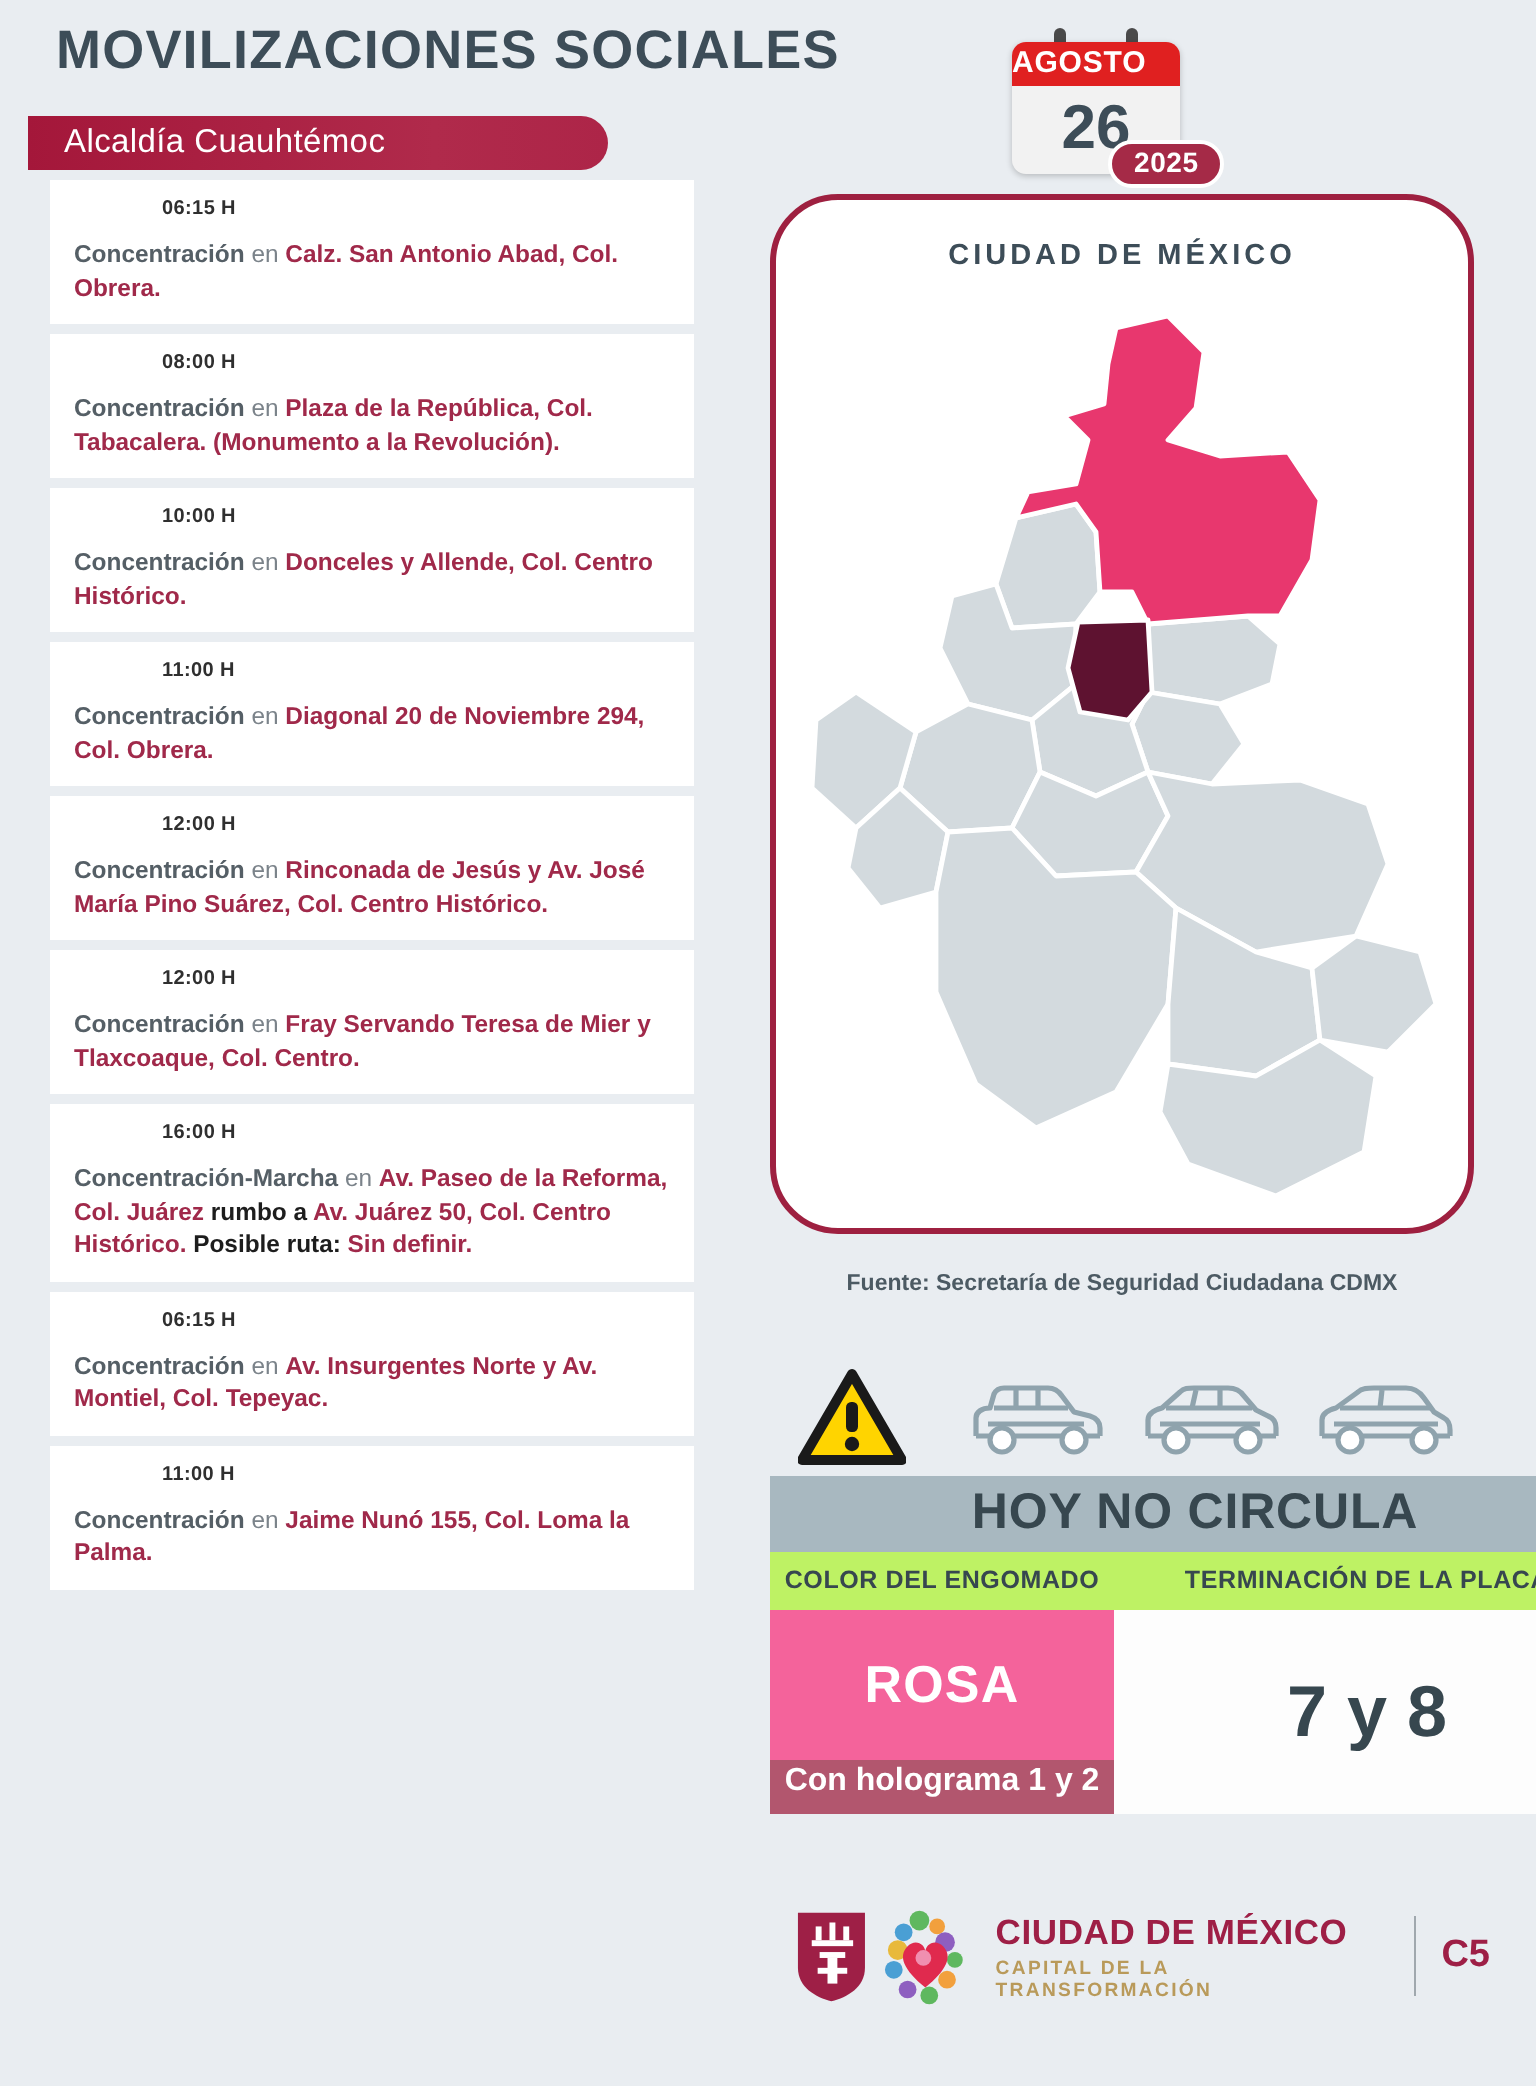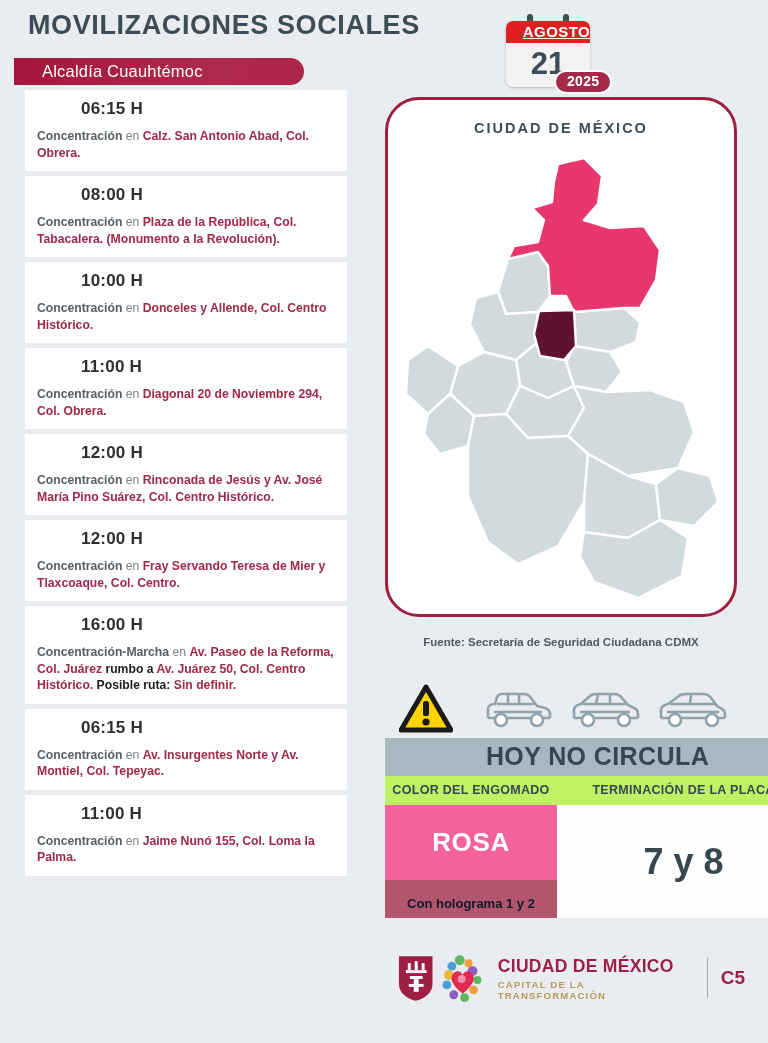--- a/index.html
+++ b/index.html
@@ -54,24 +54,23 @@
     background: #f2f2f2;
     box-shadow: 0 1px 3px rgba(0,0,0,0.22);
     overflow: hidden;
   }
   .cal-month {
     height: 22px;
     background: #e02020;
     color: #ffffff;
     font-size: 15px;
     font-weight: bold;
-    text-align: right;
+    text-align: left;
     line-height: 22px;
     letter-spacing: 0.4px;
-    text-decoration: underline;
   }
   .cal-day {
     color: #3d4d58;
     font-size: 31px;
     font-weight: bold;
     text-align: center;
     line-height: 42px;
   }
   .cal-year {
     position: absolute;
@@ -98,35 +97,35 @@
     position: relative;
     margin-left: 14px;
     margin-bottom: 5px;
     height: 27px;
     width: 290px;
     background: linear-gradient(to right, #a4173a 0%, #b02a4b 70%, #ad2548 100%);
     border-radius: 0 14px 14px 0;
     color: #ffffff;
     font-size: 16.5px;
     line-height: 27px;
-    padding-left: 28px;
+    padding-left: 18px;
     box-sizing: border-box;
     letter-spacing: 0.2px;
   }
   .alcaldia-pill.second { margin-top: 9px; }
 
   .event-card {
     background: #ffffff;
     margin: 0 0 5px 25px;
     width: 322px;
     box-sizing: border-box;
     padding: 9px 12px 10px 12px;
   }
   .ev-time {
-    font-size: 17px;
+    font-size: 10px;
     font-weight: bold;
     color: #2f2f2f;
     letter-spacing: 0.2px;
     margin-bottom: 9px;
     padding-left: 44px;
   }
   .ev-text {
     font-size: 12.2px;
     line-height: 16.5px;
     color: #4a4a4a;
@@ -243,24 +242,24 @@
     text-align: center;
   }
   .hnc-color-name {
     font-size: 26px;
     font-weight: bold;
     letter-spacing: 0.6px;
     padding: 22px 0 22px 0;
   }
   .hnc-holo {
     background: #b2566e;
-    color: #0f172a;
-    font-size: 13px;
-    font-weight: bold;
-    padding: 16px 0 7px 0;
+    color: #ffffff;
+    font-size: 16px;
+    font-weight: bold;
+    padding: 2px 0 7px 0;
   }
   .hnc-plate {
     flex: 1;
     background: #fdfdfd;
     color: #37474f;
     font-size: 36px;
     font-weight: bold;
     display: flex;
     align-items: center;
     justify-content: center;
@@ -308,21 +307,21 @@
 </head>
 <body>
 
 <div class="page-title">MOVILIZACIONES SOCIALES</div>
 
 <div class="calendar">
   <div class="cal-ring l"></div>
   <div class="cal-ring r"></div>
   <div class="cal-body">
     <div class="cal-month">AGOSTO</div>
-    <div class="cal-day">21</div>
+    <div class="cal-day">26</div>
   </div>
   <div class="cal-year">2025</div>
 </div>
 
 <div class="left-col" id="left-col">
     <div class="alcaldia-pill">Alcaldía Cuauhtémoc</div>
     <div class="event-card">
       <div class="ev-time">06:15 H</div>
       <div class="ev-text"><span class="lead">Concentración</span><span class="en"> en </span><span class="place">Calz. San Antonio Abad, Col. Obrera.</span></div>
     </div>

